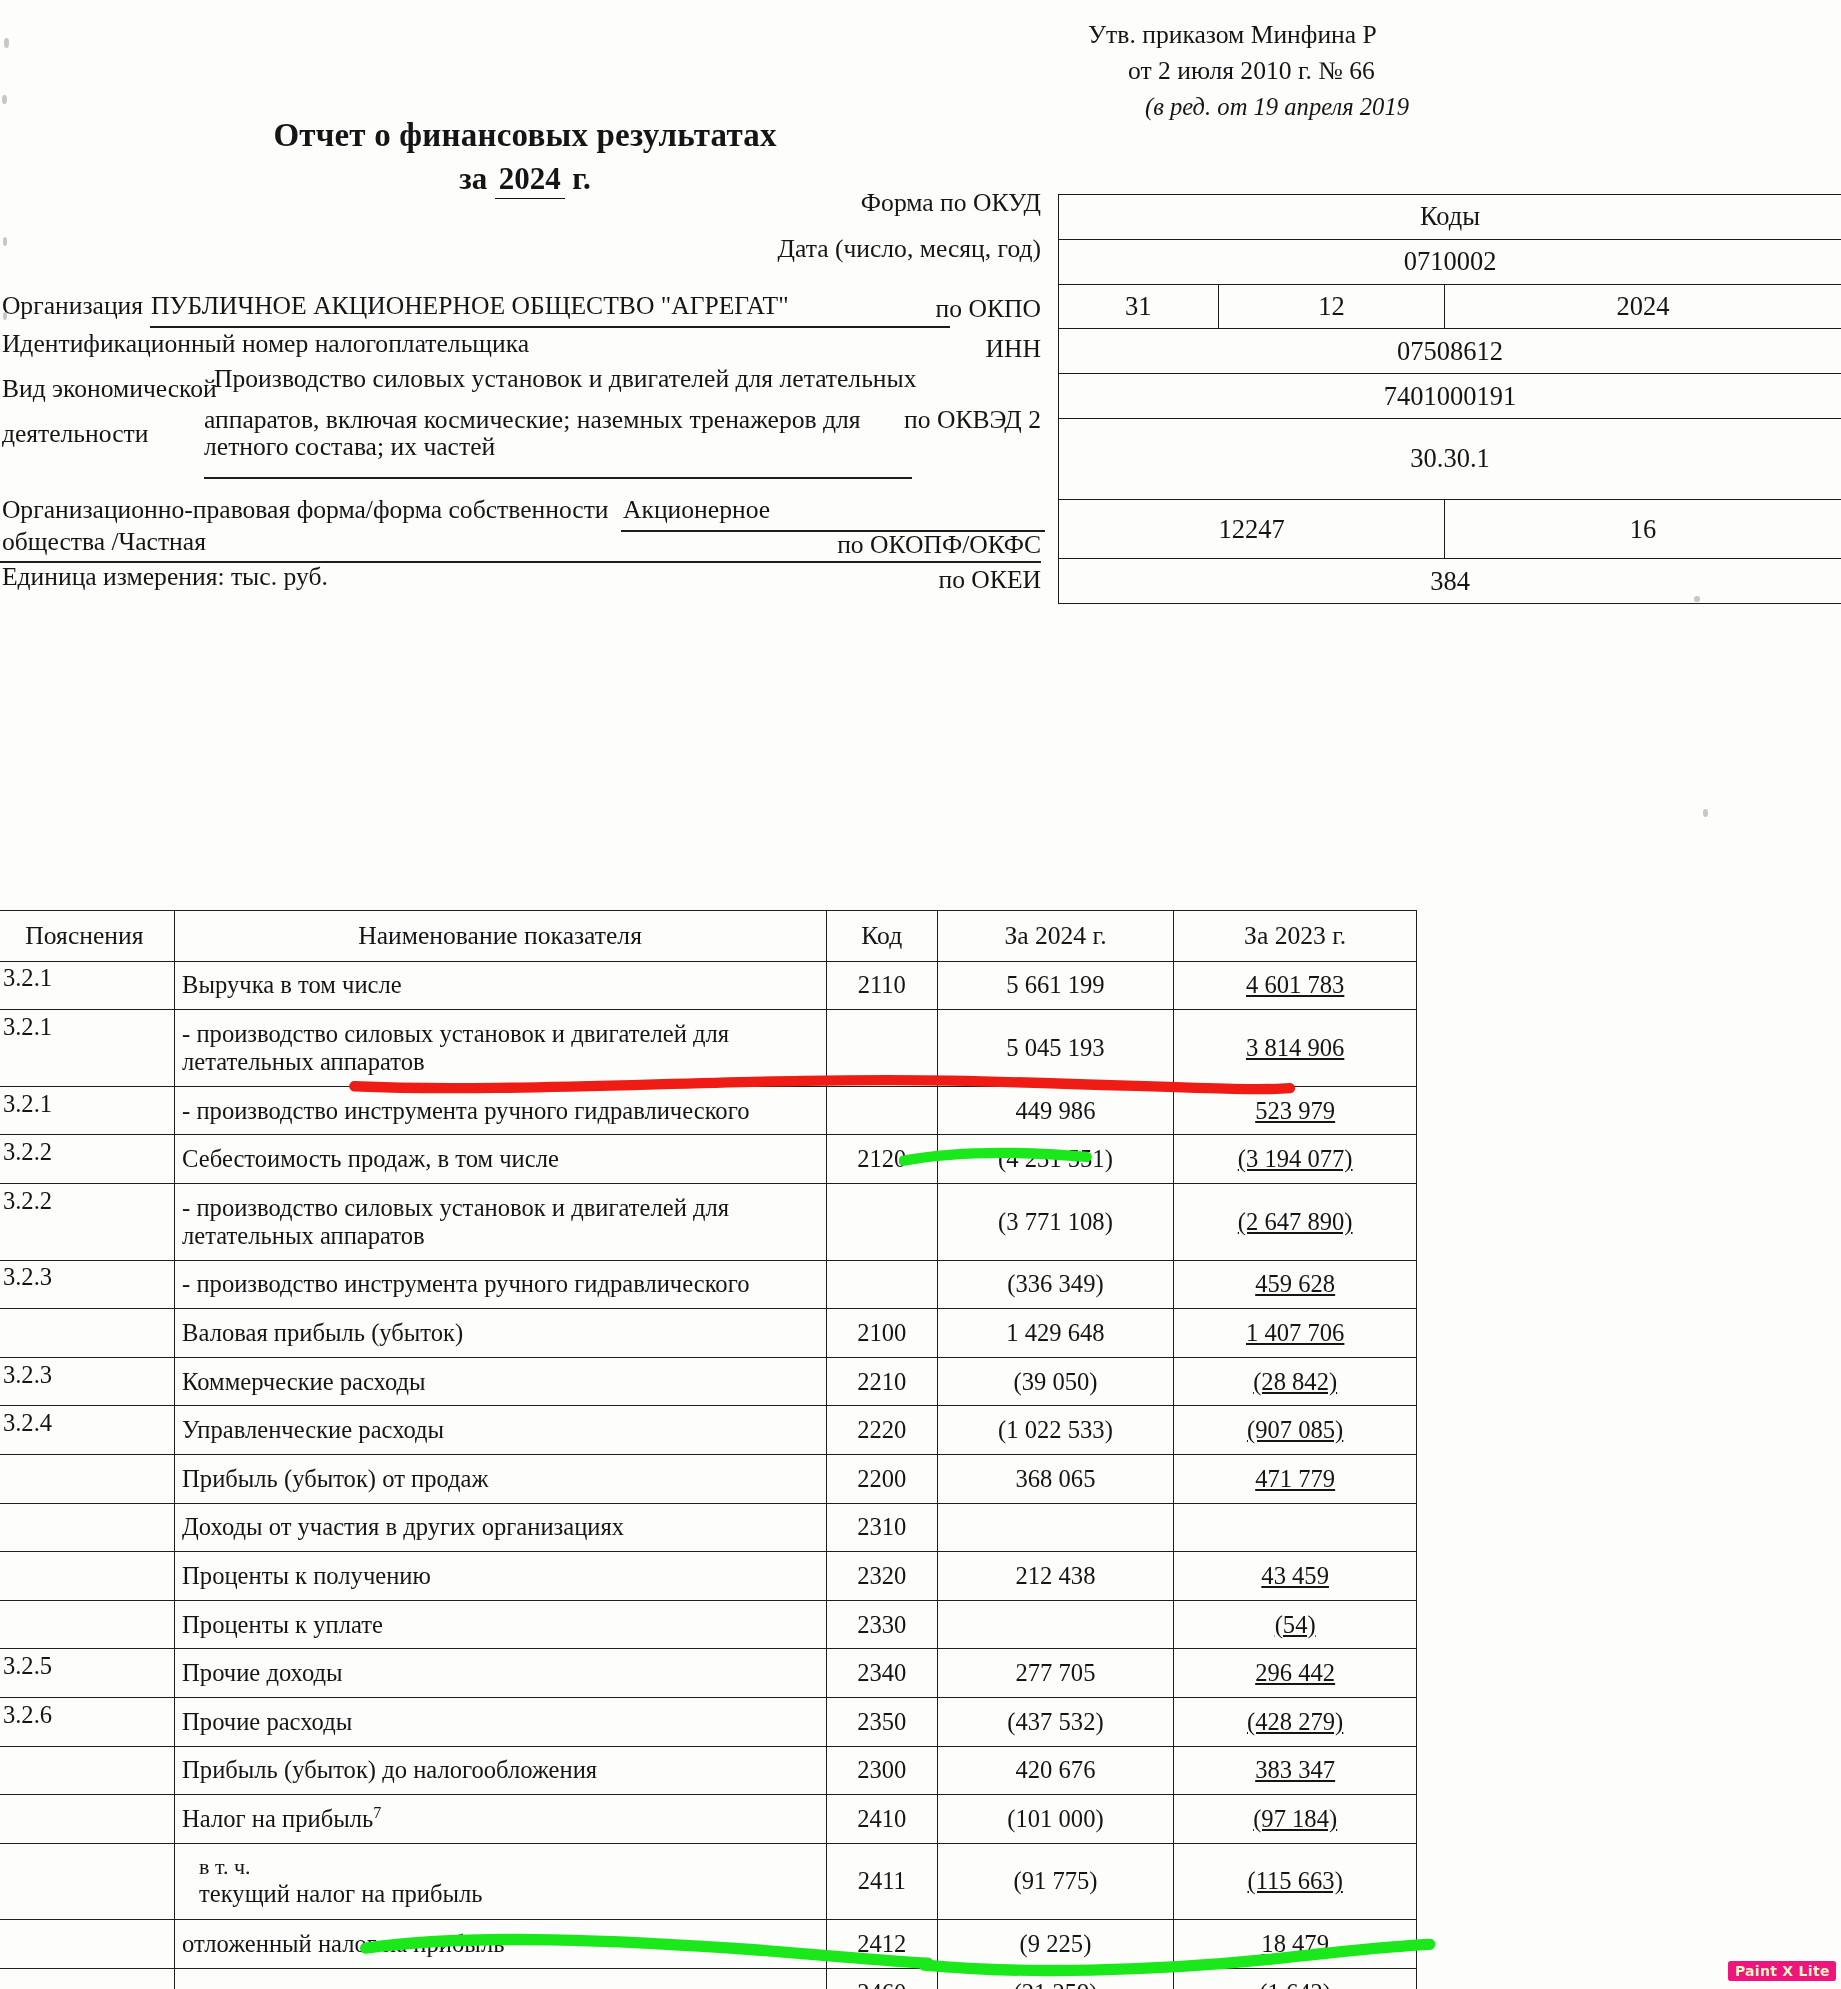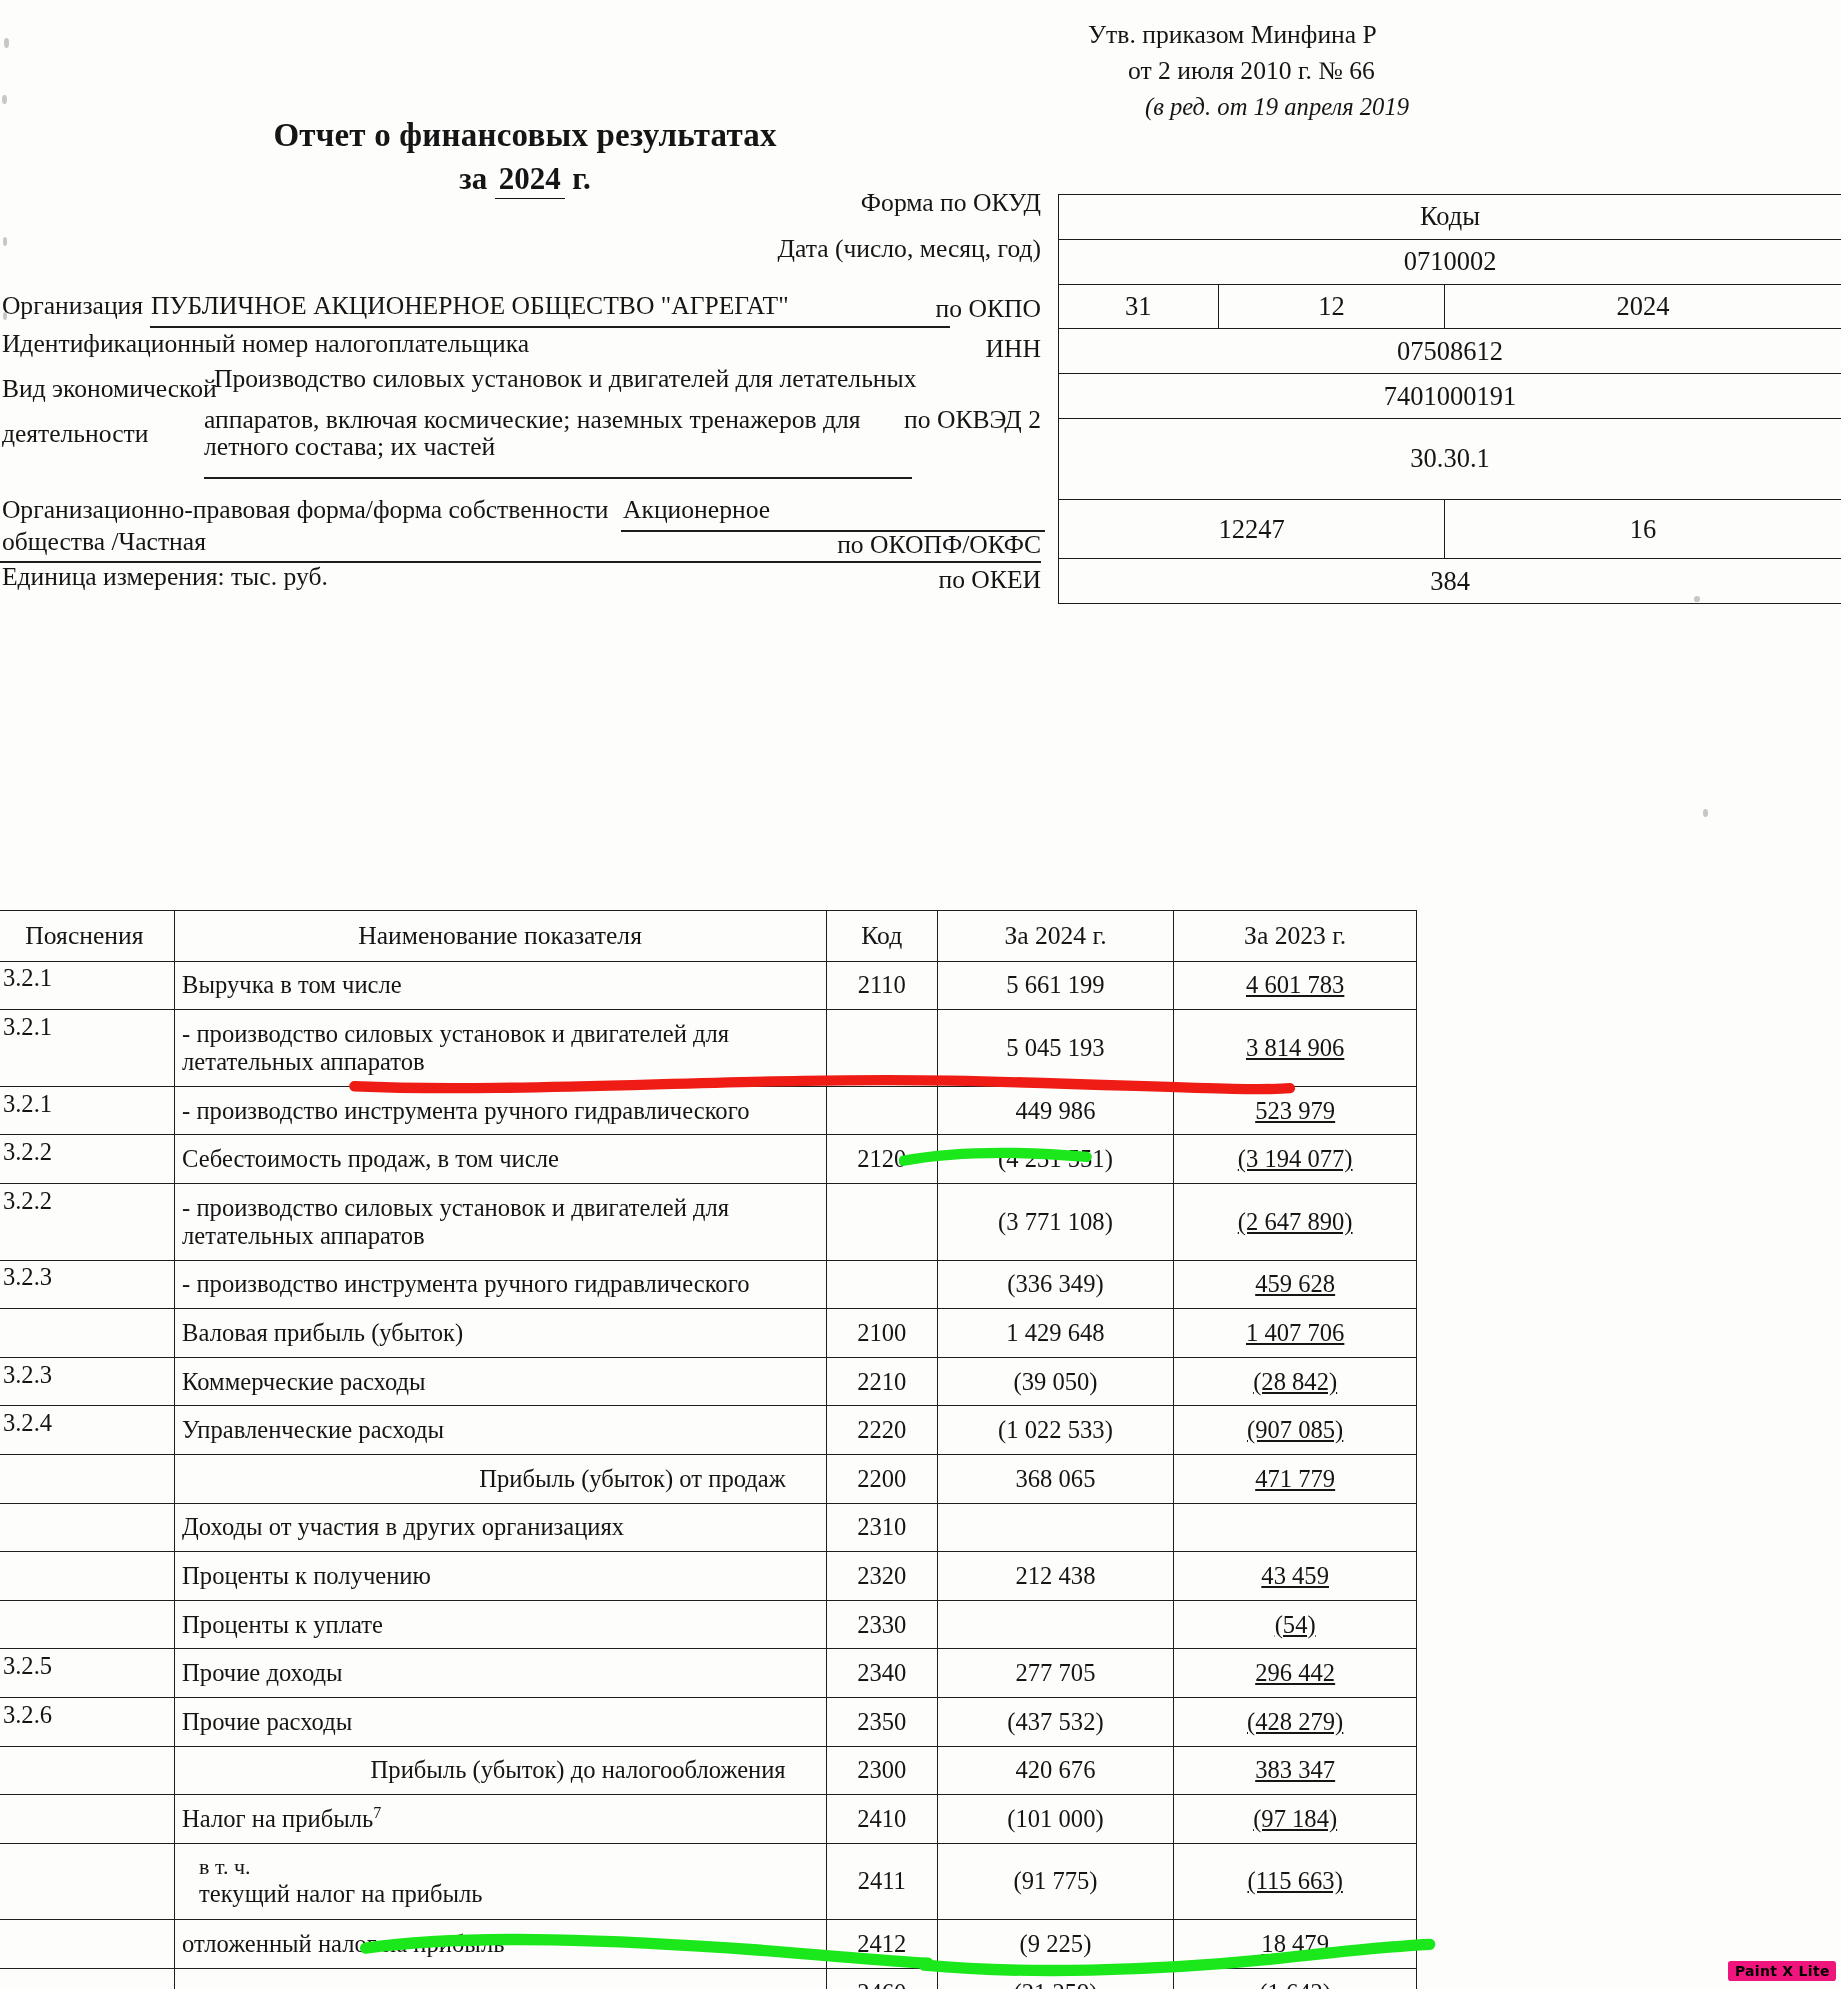--- a/index.html
+++ b/index.html
@@ -126,36 +126,36 @@
     text-align: center;
     font-weight: normal;
     font-size: 25.6px;
     height: 44px;
   }
   .fin td.expl   { width: 163px; text-align: left; padding-left: 7.6px; }
   .fin td.name   { width: 636px; text-align: left; }
   .fin td.code   { width: 95px; text-align: center; }
   .fin td.v24    { width: 220px; text-align: center; }
   .fin td.v23    { width: 227px; text-align: center; text-decoration: underline; }
-  .fin td.right-name  { text-align: right; padding-right: 40px; }
+  .fin td.right-name  { text-align: left; padding-right: 40px; }
   .fin tr.r-1line td { height: 42px; }
   .fin tr.r-2line td { height: 70px; }
   .fin .sup { font-size: 16px; vertical-align: super; }
   .fin .vtop { vertical-align: top; }
 
   
   .ann { position: absolute; pointer-events: none; }
 
   
   .watermark {
     position: absolute;
     right: 5.7px;
     bottom: 7.6px;
     background: #f0157d;
-    color: #000000;
+    color: #fef9c3;
     font-family: "DejaVu Sans", "Liberation Sans", sans-serif;
     font-weight: bold;
     font-size: 14px;
     padding: 2.8px 6.6px 3.8px 6.6px;
     border-radius: 2.8px;
     letter-spacing: 0.3px;
     line-height: 1;
   }
 </style>
 </head>

